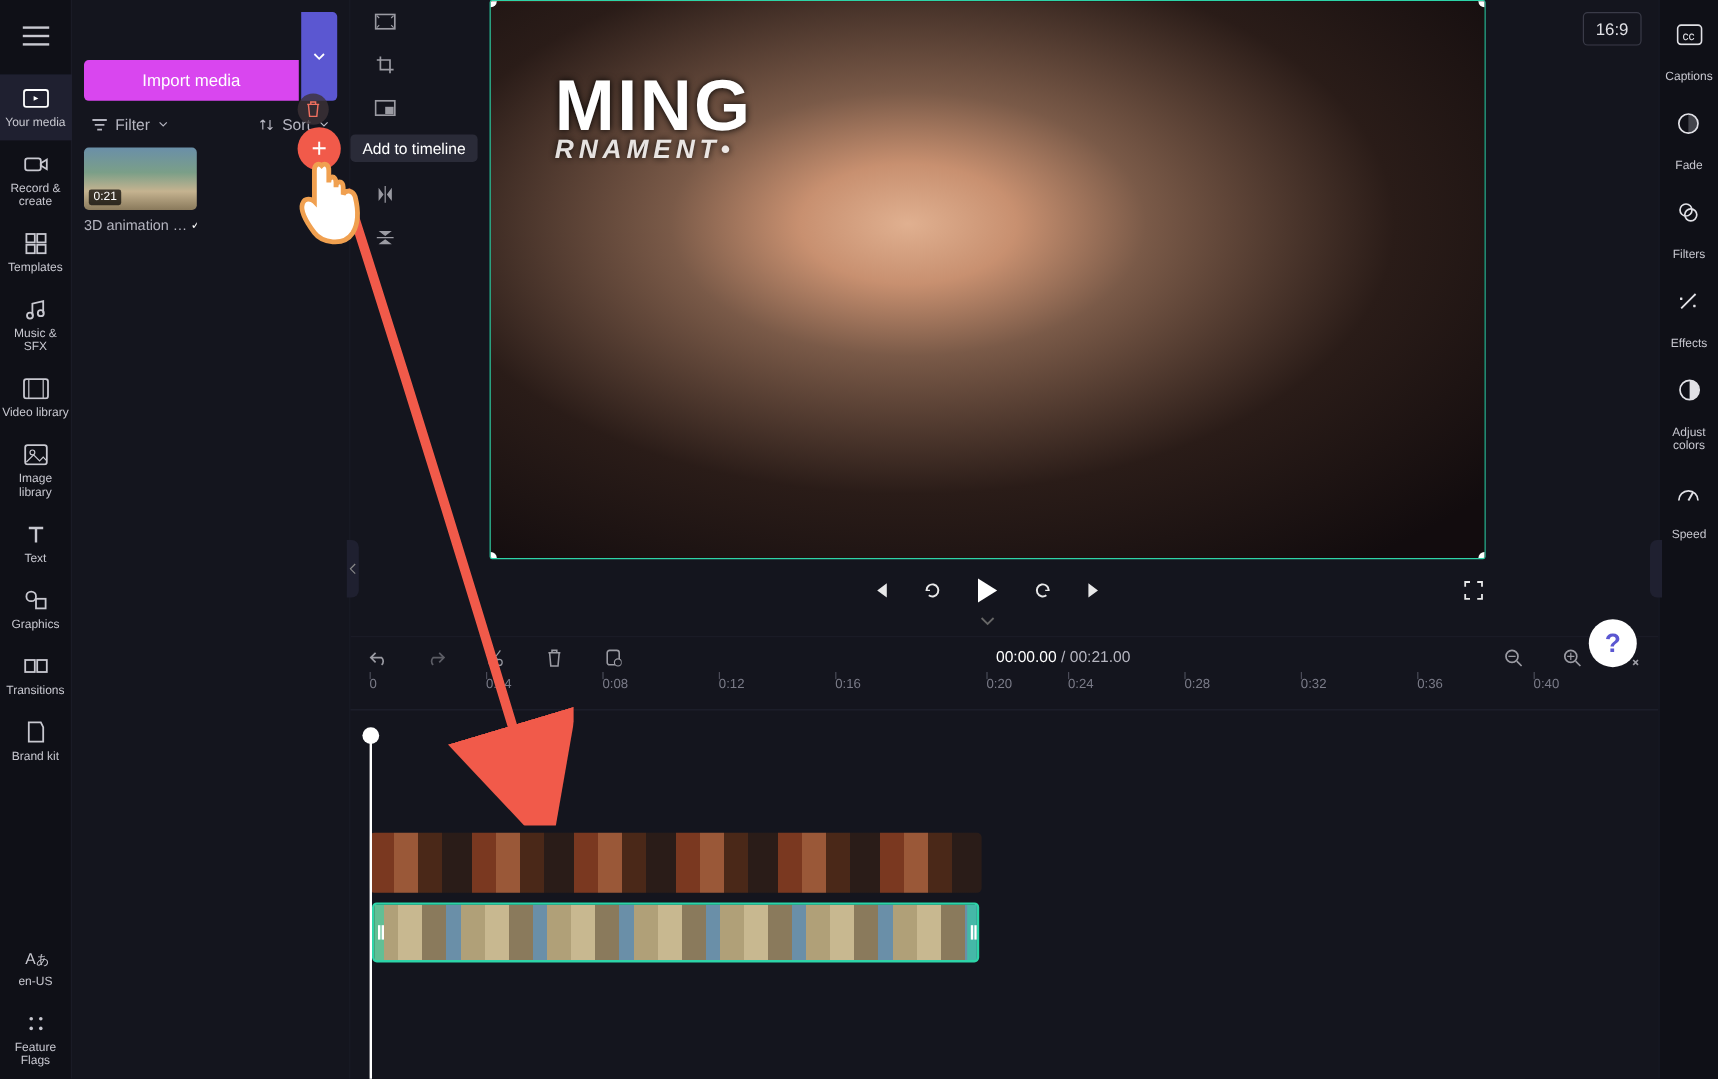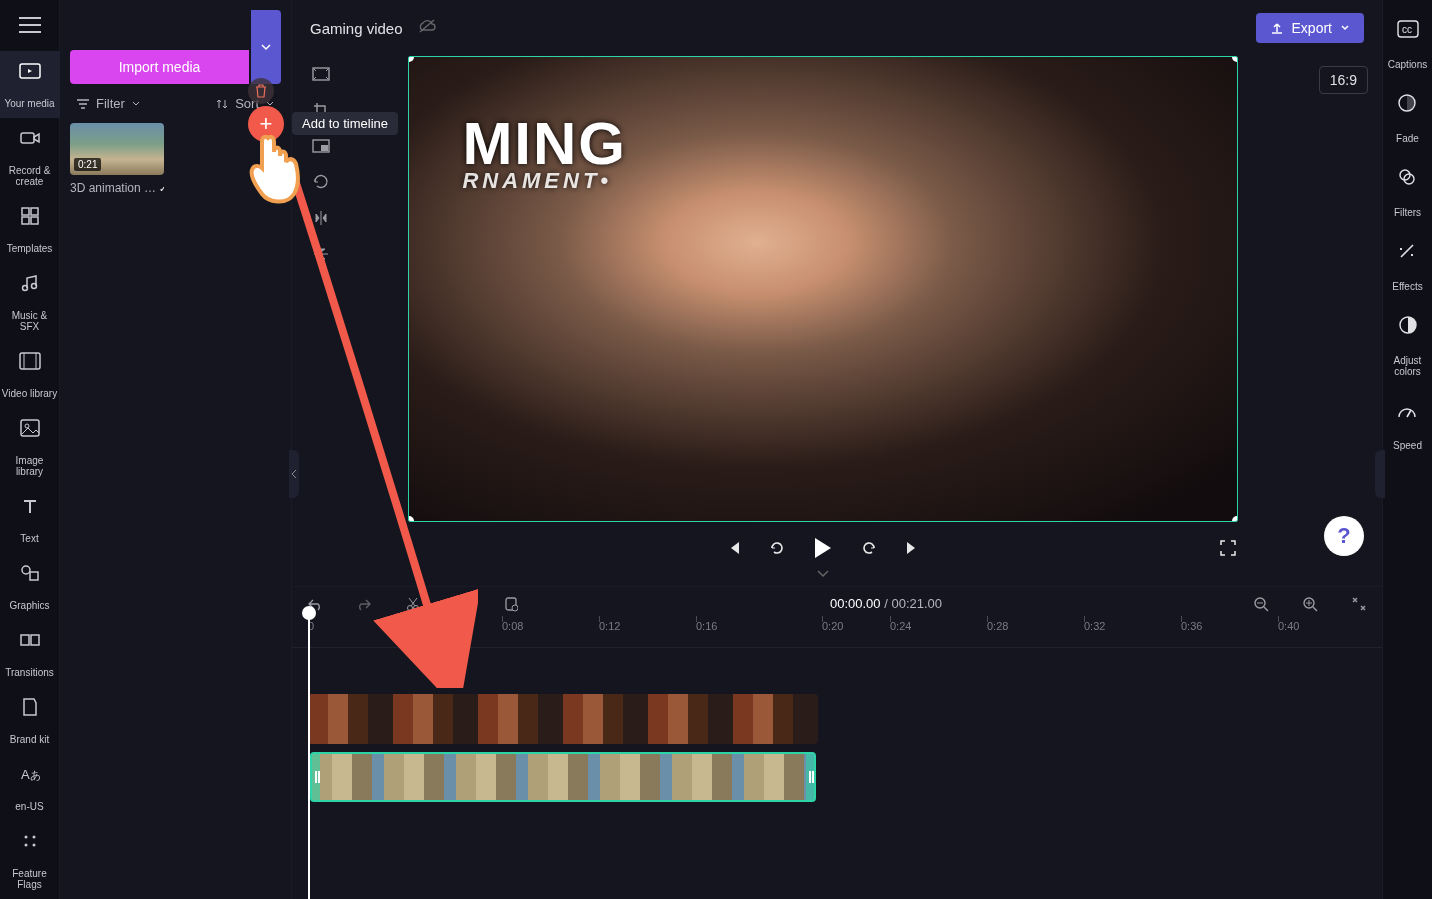--- a/index.html
+++ b/index.html
@@ -5,21 +5,21 @@
 * { box-sizing: border-box; margin: 0; padding: 0; font-family: -apple-system, BlinkMacSystemFont, "Segoe UI", sans-serif; }
 body { background: #14151e; color: #e1e1e6; width: 1432px; height: 899px; overflow: hidden; display: flex; }
 
 
 .left-rail { width: 60px; background: #0f1017; display: flex; flex-direction: column; align-items: center; padding-top: 10px; border-right: 1px solid #1a1b26; }
 .hamburger { width: 40px; height: 40px; display: flex; flex-direction: column; justify-content: center; align-items: center; gap: 5px; cursor: pointer; margin-bottom: 12px; }
 .hamburger span { width: 22px; height: 2px; background: #c8c8d0; }
 .nav-item { width: 60px; display: flex; flex-direction: column; align-items: center; padding: 9px 2px; cursor: pointer; }
 .nav-item.active { background: #1f2030; }
 .nav-item .ico { width: 22px; height: 22px; display: flex; align-items: center; justify-content: center; color: #fff; }
-.nav-item .lbl { font-size: 10px; color: #c8c8d0; text-align: center; margin-top: 16px; line-height: 11px; }
+.nav-item .lbl { font-size: 10px; color: #c8c8d0; text-align: center; margin-top: 4px; line-height: 11px; }
 .spacer-grow { flex: 1; }
 
 
 .media-panel { width: 232px; background: #14151e; display: flex; flex-direction: column; padding: 10px 10px 0 10px; border-right: 1px solid #1a1b26; position: relative; }
 .import-row { display: flex; gap: 2px; margin-bottom: 8px; }
 .import-btn { flex: 1; background: #d946ef; color: #fff; border: none; border-radius: 4px 0 0 4px; height: 34px; font-size: 14px; font-weight: 500; cursor: pointer; margin-top: 40px; }
 .import-caret { width: 30px; background: #5b57d1; border: none; border-radius: 0 4px 4px 0; color: #fff; cursor: pointer; display:flex;align-items:center;justify-content:center;}
 .filter-sort { display: flex; align-items: center; padding: 4px 6px; gap: 18px; color: #b5b5c0; font-size: 13px; }
 .fs-link { display: flex; align-items: center; gap: 6px; cursor: pointer; }
 .media-grid { display: flex; gap: 12px; margin-top: 8px; }
@@ -263,39 +263,20 @@
     </div>
   </div>
   <div class="collapse-handle">
       <svg width="6" height="10">
         <path d="M5 1 L1 5 L5 9" stroke="#888" fill="none"></path>
       </svg>
     </div>
 </div>
 
 <div class="center">
-  <div class="topbar">
-    <div class="title">Gaming video</div>
-    <div class="cloud-off">
-        <svg width="20" height="16">
-          <path d="M5 12 A4 4 0 0 1 6 5 A5 5 0 0 1 15 6 A3 3 0 0 1 15 12 Z" fill="none" stroke="#888" stroke-width="1.4"></path>
-          <line x1="3" y1="14" x2="17" y2="2" stroke="#888" stroke-width="1.4"></line>
-        </svg>
-      </div>
-    <div class="topbar-grow"></div>
-    <button class="export-btn">
-      <svg width="14" height="14">
-          <path d="M7 11 V3 M7 3 L4 6 M7 3 L10 6 M2 12 H12" stroke="#fff" fill="none" stroke-width="1.5"></path>
-        </svg>
-      <span>Export</span>
-      <svg width="10" height="10">
-          <path d="M2 3 L5 6 L8 3" stroke="#fff" fill="none" stroke-width="1.5"></path>
-        </svg>
-    </button>
-  </div>
 
   <div class="preview-area">
     <div class="tool-strip">
       <div>
           <svg width="18" height="14">
             <rect x="1" y="1" width="16" height="12" fill="none" stroke="#c8c8d0" stroke-width="1.4"></rect>
             <path d="M4 4 L2 2 M14 4 L16 2 M4 10 L2 12 M14 10 L16 12" stroke="#c8c8d0"></path>
           </svg>
         </div>
       <div>

